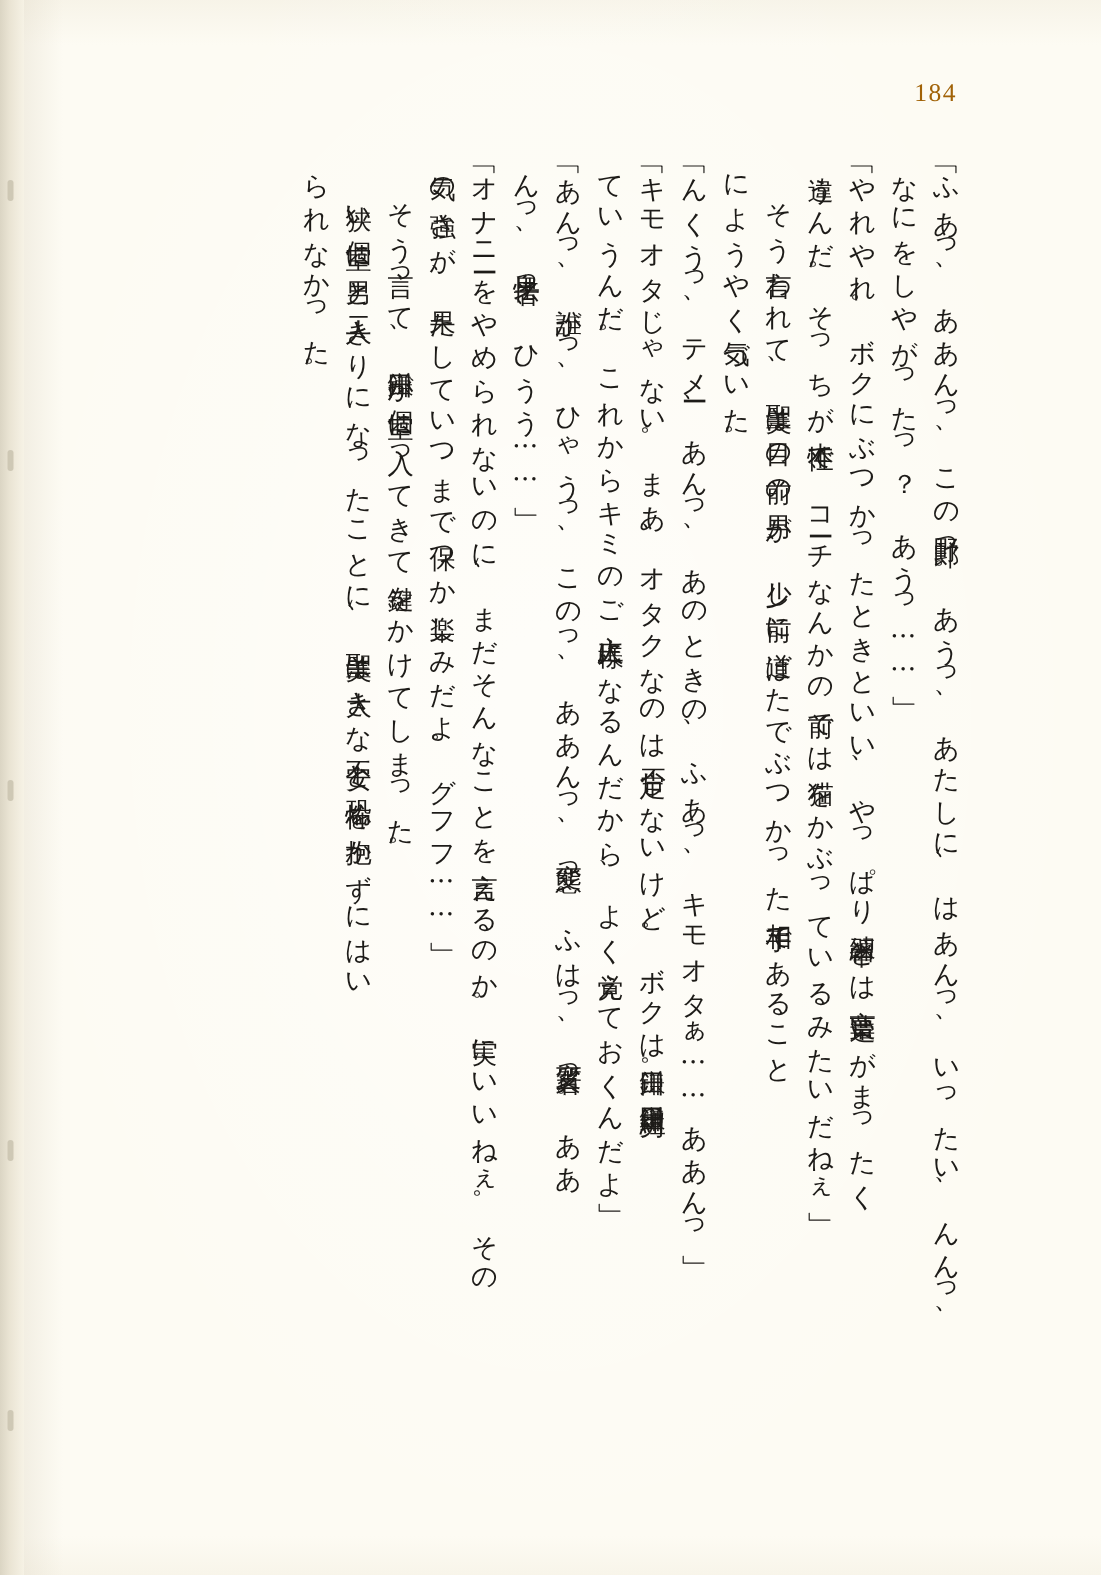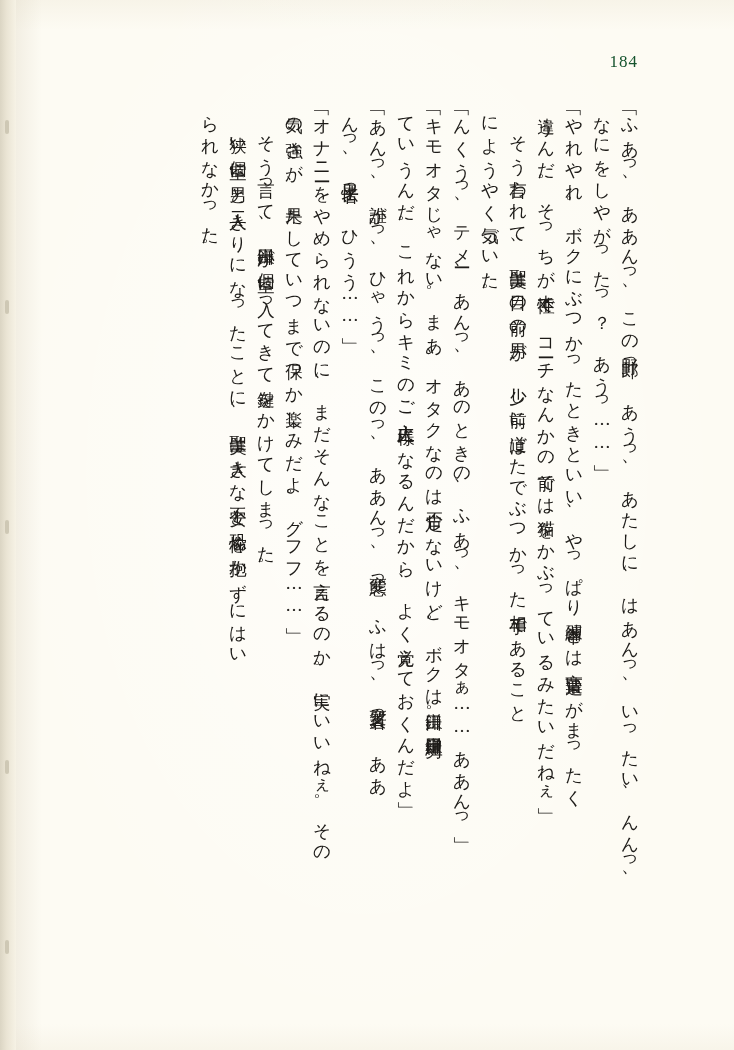--- a/index.html
+++ b/index.html
@@ -51,21 +51,21 @@
     border-radius: 3px;
     background: #c7c0ad;
     opacity: 0.8;
   }
 
   .page-number {
     position: absolute;
     top: 52px;
     right: 96px;
     font-size: 17px;
-    color: #14532d;
+    color: #a16207;
     letter-spacing: 1px;
     font-family: "Liberation Serif", "DejaVu Serif", serif;
   }
 
   
   .text-block {
     position: absolute;
     top: 104px;
     left: 96px;
     right: 96px;

